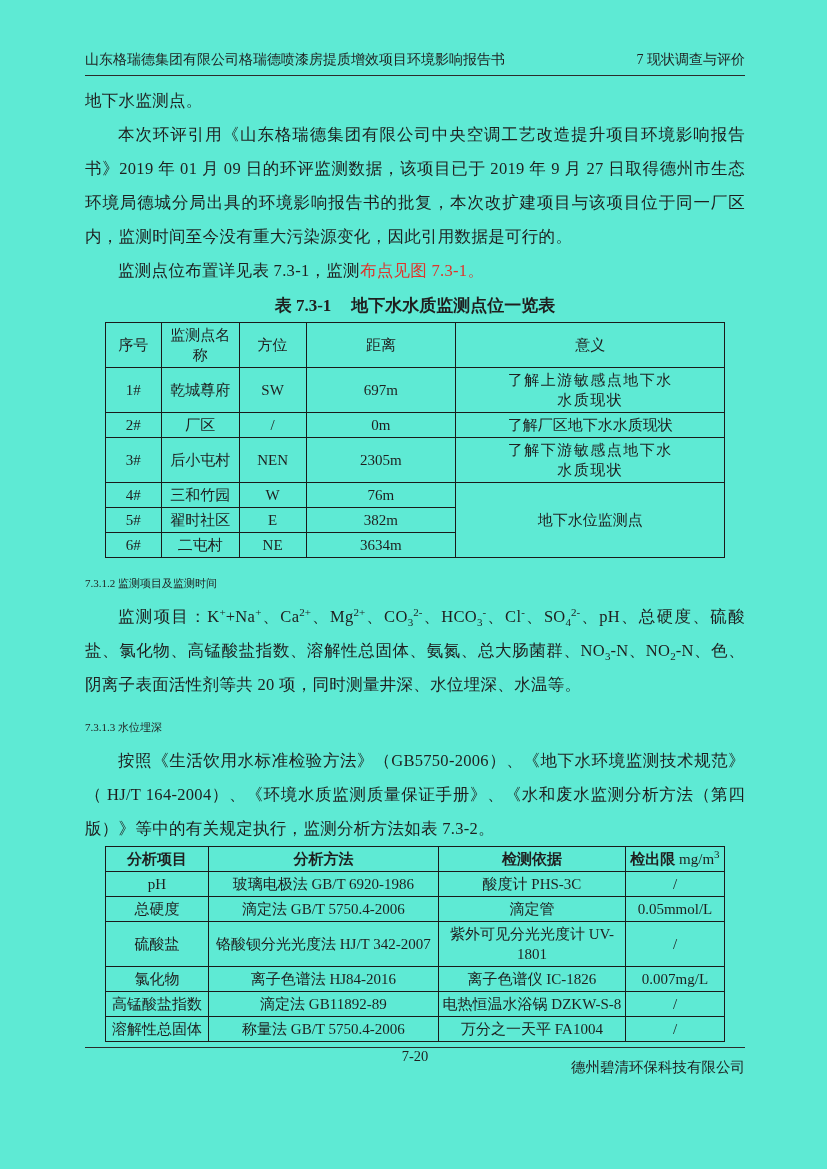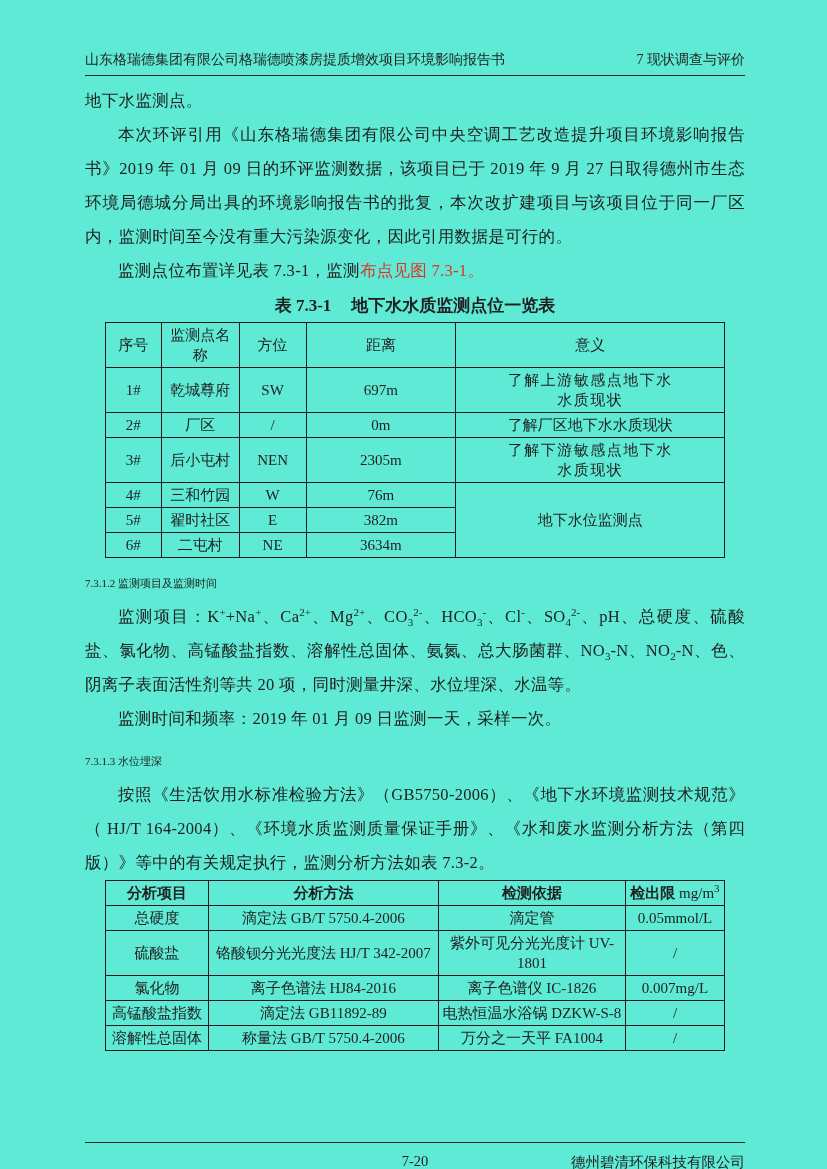--- a/index.html
+++ b/index.html
@@ -52,23 +52,22 @@
   .t2 thead th .unit { font-weight:normal; }
   tr.single { height:25px; }
   tr.double { height:44px; }
   .wrap-narrow span.nw {
     display:inline-block; max-width:11.6em; letter-spacing:1.5px;
   }
   
   .sec-heading { margin:0; font-size:11px; line-height:34px; }
   
   .page-footer {
-    position:absolute; left:85px; right:82px; top:1142px;
+    position:absolute; left:85px; right:82px; top:1047px;
     border-top:1.5px solid #2b2b2b;
-    padding-top:10px;
     font-size:14.5px; text-align:center;
   }
   .page-footer .company { position:absolute; right:0; top:10px; }
 </style>
 </head>
 <body>
 
 <div class="page">
 
   <div class="page-header">
@@ -143,21 +142,20 @@
         <td>二屯村</td>
         <td>NE</td>
         <td>3634m</td>
       </tr>
     </tbody>
   </table>
 
   <div class="body-block">
     <p class="sec-heading">7.3.1.2 监测项目及监测时间</p>
     <p class="para indent">监测项目：K<sup>+</sup>+Na<sup>+</sup>、Ca<sup>2+</sup>、Mg<sup>2+</sup>、CO<sub>3</sub><sup>2-</sup>、HCO<sub>3</sub><sup>-</sup>、Cl<sup>-</sup>、SO<sub>4</sub><sup>2-</sup>、pH、总硬度、硫酸盐、氯化物、高锰酸盐指数、溶解性总固体、氨氮、总大肠菌群、NO<sub>3</sub>-N、NO<sub>2</sub>-N、色、阴离子表面活性剂等共 20 项，同时测量井深、水位埋深、水温等。</p>
-    <p class="para indent">监测时间和频率：2019 年 01 月 09 日监测一天，采样一次。</p>
   </div>
 
   <div class="body-block">
     <p class="sec-heading">7.3.1.3 水位埋深</p>
     <p class="para indent">按照《生活饮用水标准检验方法》（GB5750-2006）、《地下水环境监测技术规范》（ HJ/T 164-2004）、《环境水质监测质量保证手册》、《水和废水监测分析方法（第四版）》等中的有关规定执行，监测分析方法如表 7.3-2。</p>
   </div>
 
 
   <table class="t2">
     <colgroup>
@@ -169,20 +167,26 @@
     <thead>
       <tr class="single">
         <th>分析项目</th>
         <th>分析方法</th>
         <th>检测依据</th>
         <th><b>检出限</b> <span class="unit">mg/m<sup>3</sup></span></th>
       </tr>
     </thead>
     <tbody>
       <tr class="single">
+        <td>pH</td>
+        <td>玻璃电极法 GB/T 6920-1986</td>
+        <td>酸度计 PHS-3C</td>
+        <td>/</td>
+      </tr>
+      <tr class="single">
         <td>总硬度</td>
         <td>滴定法 GB/T 5750.4-2006</td>
         <td>滴定管</td>
         <td>0.05mmol/L</td>
       </tr>
       <tr class="double">
         <td>硫酸盐</td>
         <td>铬酸钡分光光度法 HJ/T 342-2007</td>
         <td>紫外可见分光光度计 UV-1801</td>
         <td>/</td>

